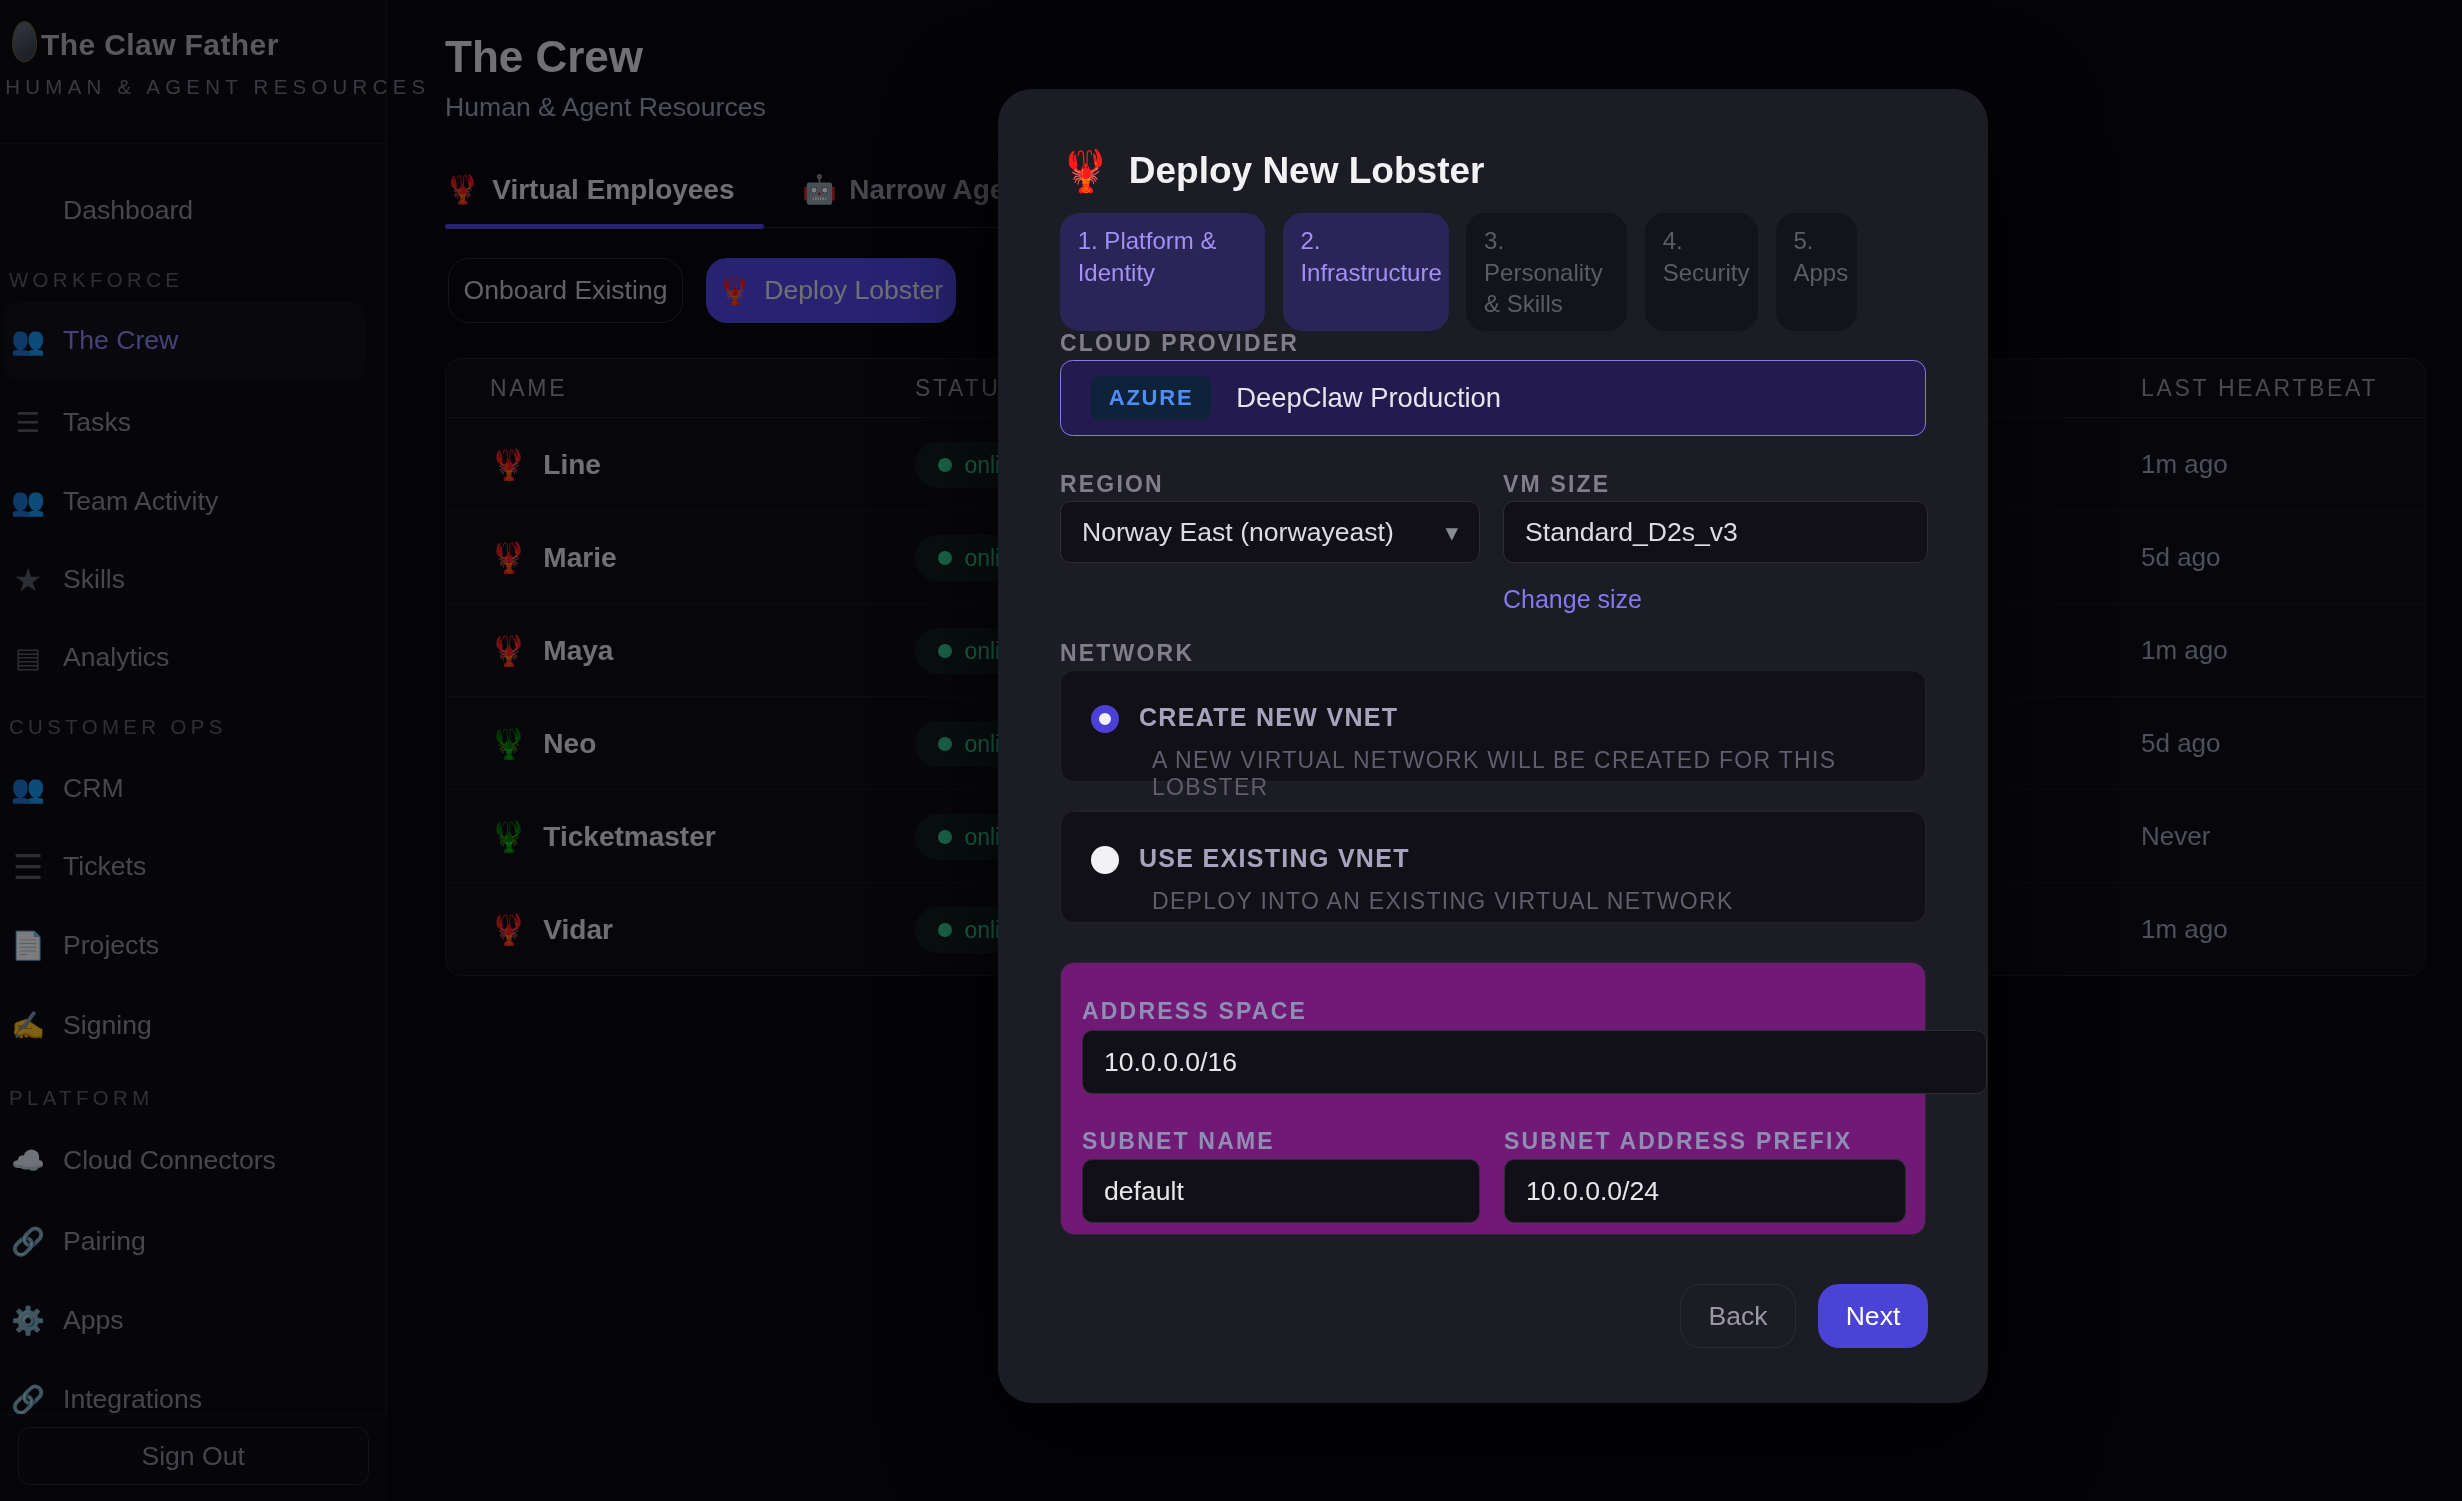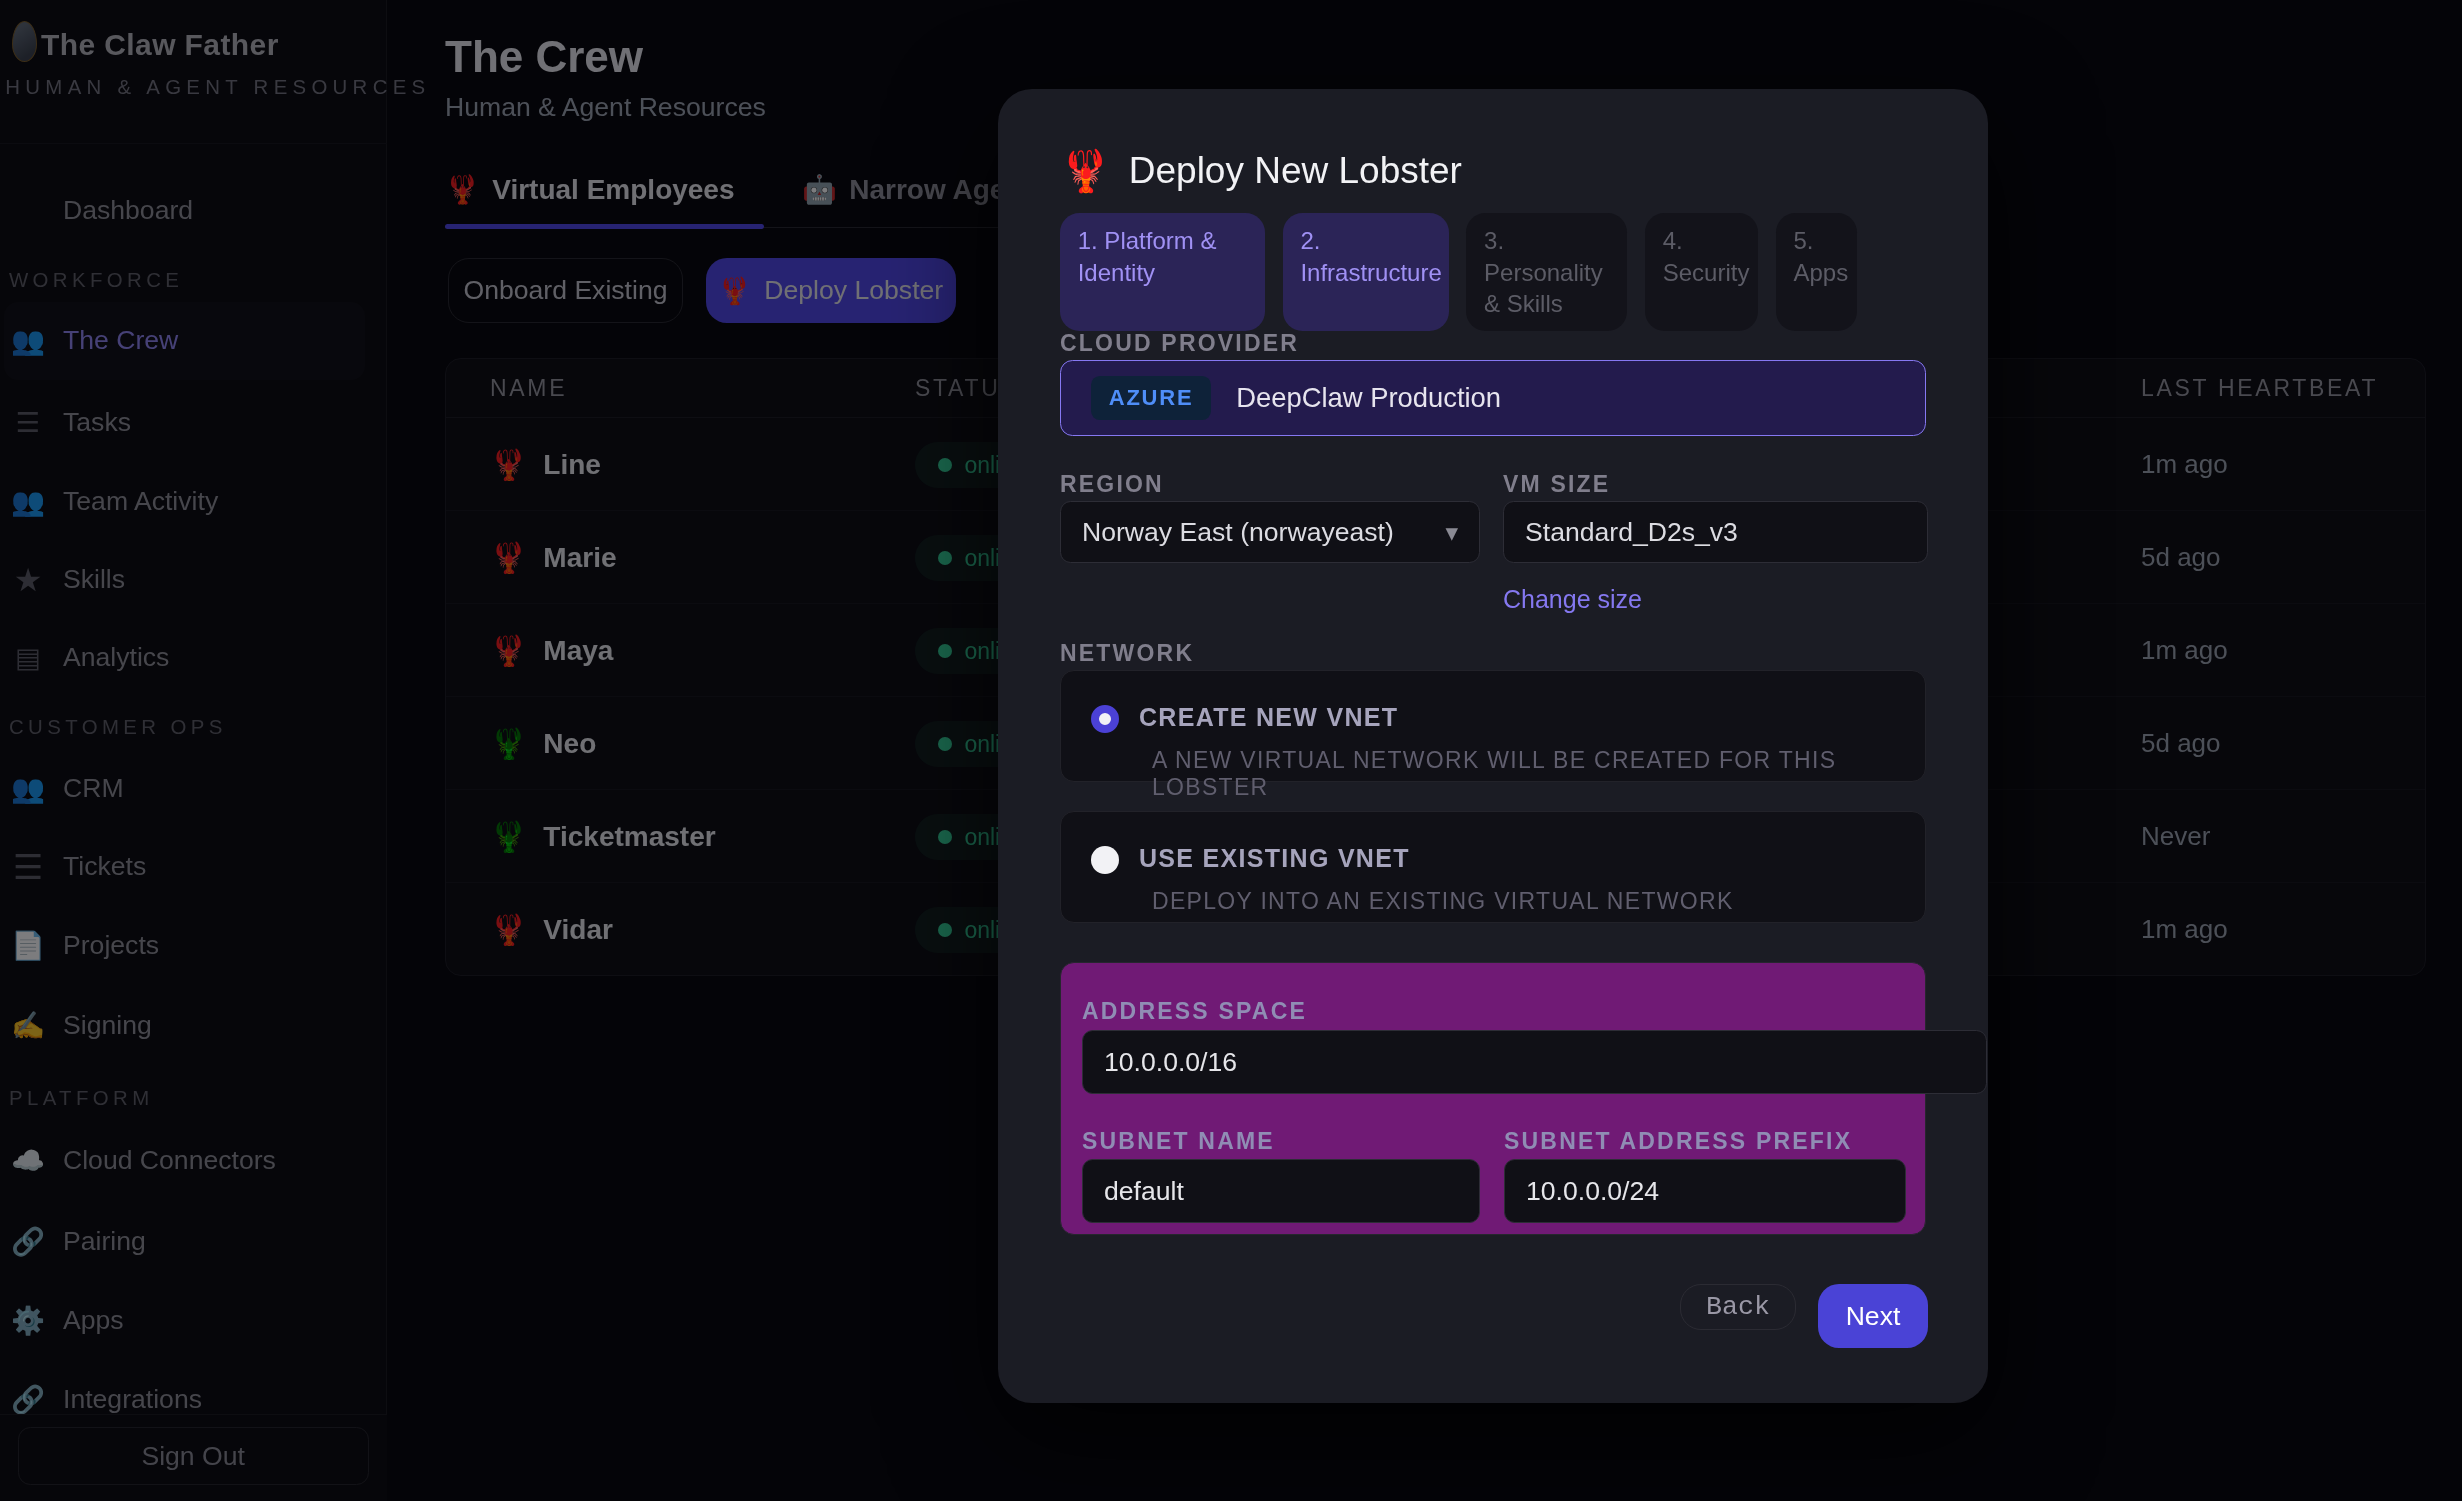--- a/index.html
+++ b/index.html
@@ -71,21 +71,21 @@
     align-items:center; font-size:26px; color:#9ca3af; }
 
   
   #overlay { position:absolute; left:0; top:0; width:2462px; height:1501px;
     background:rgba(3,3,7,0.52); z-index:50; }
   #modal { position:absolute; left:998px; top:89px; width:990px; height:1314px;
     background:#1b1c24; border-radius:34px; z-index:100;
     box-shadow:0 35px 106px rgba(0,0,0,0.75); }
   .m-title { position:absolute; left:62px; top:58px; display:flex; gap:17.7px; align-items:center; }
   .m-title .t-emoji { font-size:41px; color:#e25822; }
-  .m-title .t-text { font-size:37px; font-weight:normal; color:#f2f2f5; }
+  .m-title .t-text { font-size:37px; font-weight:bold; color:#f2f2f5; }
   #steps { position:absolute; left:62px; top:124px; display:flex; gap:17.7px; }
   .step { border-radius:19.5px; padding:12.4px 17.7px; font-size:24px; line-height:1.3;
     background:#13131a; color:#5c5c66; cursor:pointer; }
   .step.on { background:#2b2457; color:#a091f4; }
   .st1 { width:205px; } .st2 { width:166px; } .st3 { width:161px; }
   .st4 { width:113px; } .st5 { width:81px; }
   .f-label { position:absolute; font-size:23px; letter-spacing:2.2px; color:#807e8c; font-weight:bold; }
   .f-label.purp { color:#908db4; }
   #provider-card { position:absolute; left:62px; top:271px; width:866px; height:76px;
     background:#231b4d; border:1.8px solid #8678f2; border-radius:12.4px;
@@ -108,22 +108,22 @@
   .radio.sel { border:8.9px solid #4b41d6; }
   .r-label { position:absolute; left:78px; top:32px; font-size:25px; letter-spacing:1.3px;
     color:#a6a4bc; font-weight:bold; }
   .r-caption { position:absolute; left:78px; top:76px; font-size:23px; letter-spacing:1.3px;
     color:#605e6e;margin-left:13px; }
   #addr-panel { position:absolute; left:62px; top:873px; width:866px; height:273px;
     background:#701a75; border:0.9px solid #26262e; border-radius:14px; }
   #addr-input { left:21px; top:67px; width:905px; height:64px; color:#e6e6ea; }
   #subnet-input { left:21px; top:196px; width:398px; height:64px; color:#e6e6ea; }
   #prefix-input { left:443px; top:196px; width:402px; height:64px; color:#e6e6ea; }
-  #btn-back { position:absolute; left:682px; top:1195px; width:116px; height:46px;
-    border:0.9px solid #2b2b33; color:#9a98a6;font-family:Liberation Mono, monospace; }
+  #btn-back { position:absolute; left:682px; top:1195px; width:116px; height:64px;
+    border:0.9px solid #2b2b33; color:#9a98a6; }
   #btn-next { position:absolute; left:820px; top:1195px; width:110px; height:64px;
     background:#4a43d6; color:#ffffff; }
 </style>
 </head>
 <body>
 
 <div id="sidebar">
   <div class="logo-egg"></div>
   <div class="logo-title">The Claw Father</div>
   <div class="logo-sub">HUMAN &amp; AGENT RESOURCES</div>

